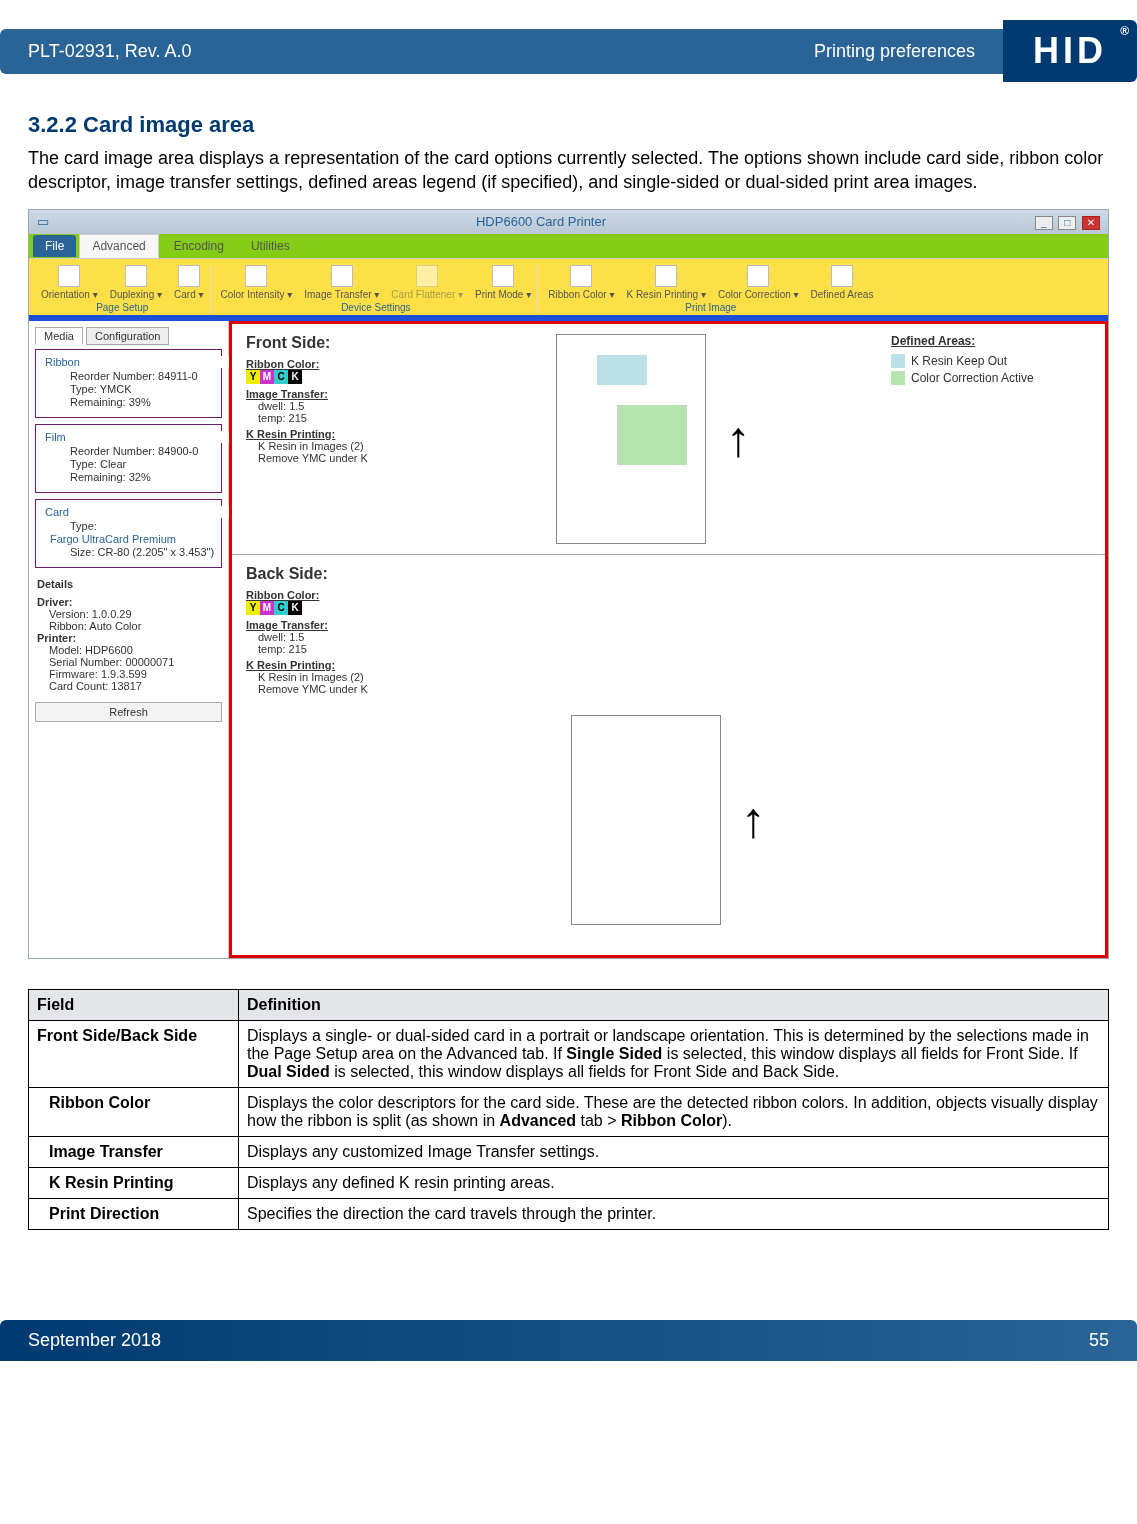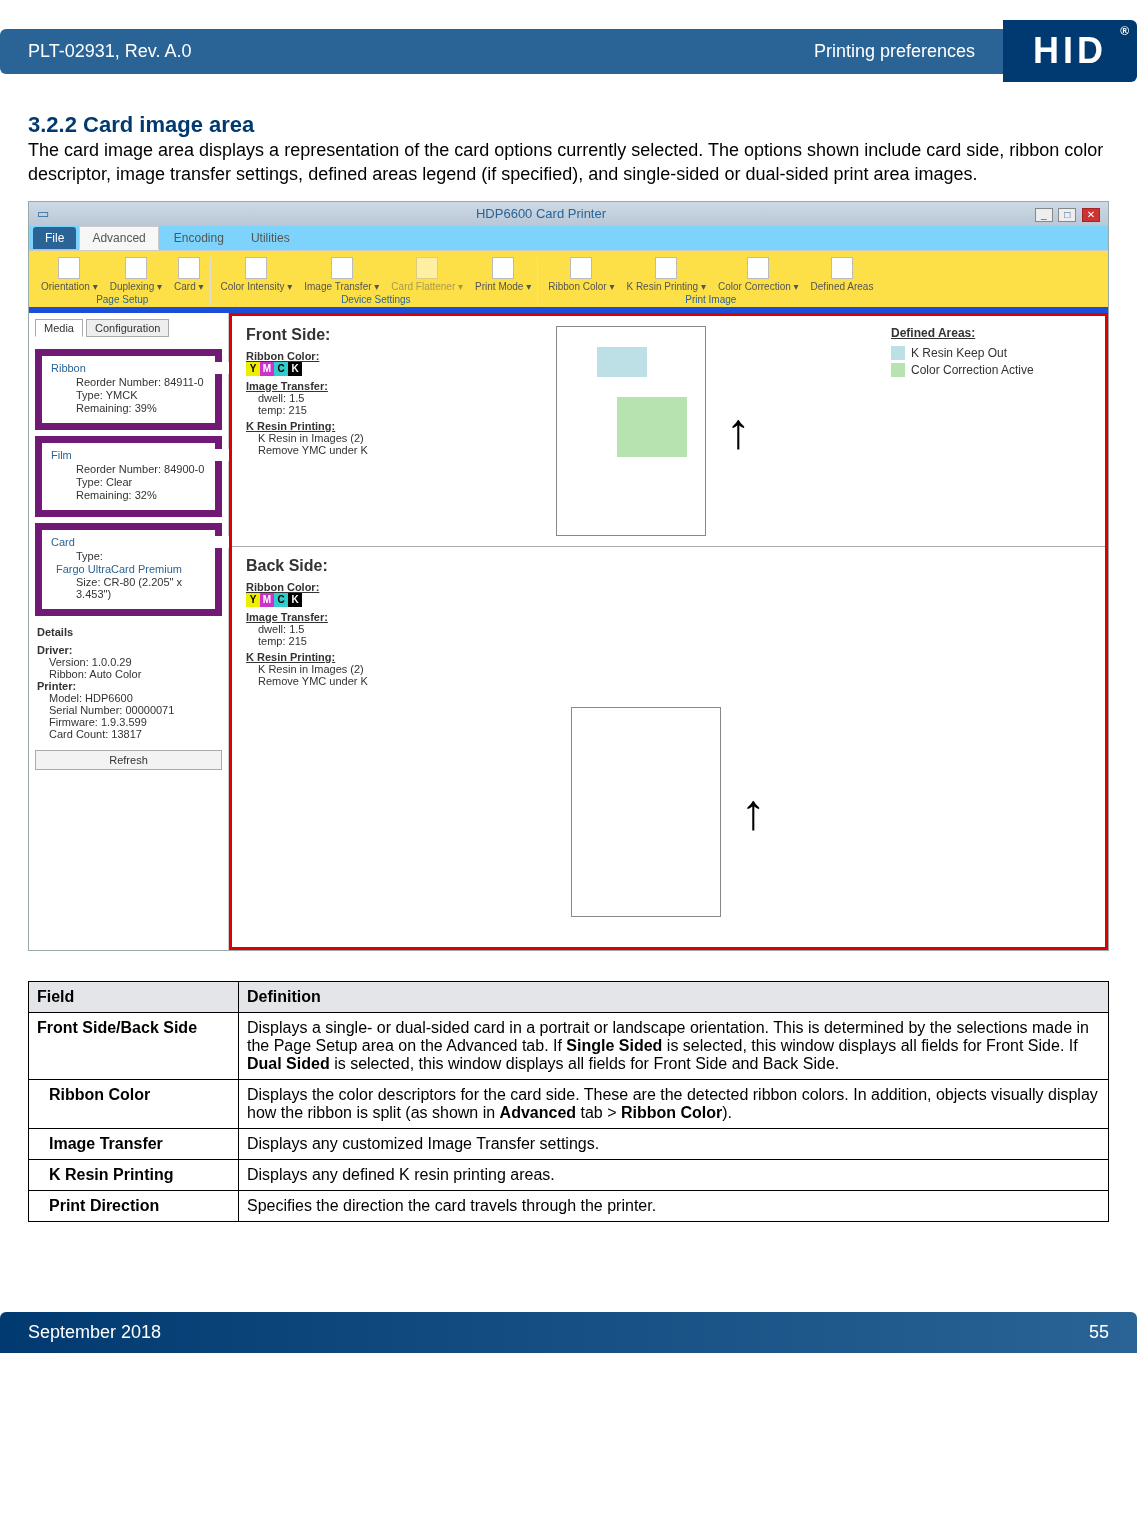--- a/index.html
+++ b/index.html
@@ -3,42 +3,42 @@
 <meta charset="utf-8">
 <style>
   * { box-sizing: border-box; margin: 0; padding: 0; }
   body { font-family: Arial, Helvetica, sans-serif; font-size: 14px; color: #000; background: #fff; width: 1137px; }
   .page { width: 1137px; padding: 0; }
   .header-bar { display: flex; align-items: center; margin: 20px 0 30px 0; }
   .header-left { flex: 1; background: #2a6496; color: #fff; padding: 12px 28px; font-size: 18px; border-radius: 6px 0 0 6px; display:flex; justify-content:space-between; }
   .header-right { background: #003a70; color: #fff; font-weight: bold; font-size: 36px; padding: 10px 30px; border-radius: 0 6px 6px 0; letter-spacing: 4px; position:relative; }
   .header-right::after { content:"®"; font-size:12px; position:absolute; right:4px; top:4px;}
   .content { padding: 0 28px; }
-  h2.section { color: #003a70; font-size: 22px; font-weight: bold; }
+  h2.section { color: #003a70; font-size: 22px; font-weight: bold; margin-bottom: 8px; }
   .intro { font-size: 18px; line-height: 1.35; margin-bottom: 14px; }
   .screenshot { border: 1px solid #9aa; background: #e8ecf0; width: 100%; font-size: 11px; color:#333; }
   .titlebar { background: linear-gradient(#cdd9e6,#b9c7d6); padding: 4px 8px; display:flex; align-items:center; justify-content:space-between; color:#2a6496; font-size:13px; }
   .win-btns span { display:inline-block; width:18px; height:14px; border:1px solid #888; background:#eee; margin-left:2px; text-align:center; font-size:10px; line-height:12px;}
   .win-btns span.close { background:#c33; color:#fff; border-color:#a22;}
-  .ribbon-tabs { background:#7dd3fc; padding:0 4px; border-bottom:1px solid #ccc;}
+  .ribbon-tabs { background:#84cc16; padding:0 4px; border-bottom:1px solid #ccc;}
   .ribbon-tabs span { display:inline-block; padding:4px 12px; font-size:12px; color:#555;}
   .ribbon-tabs .file { background:#2a6496; color:#fff; border-radius:3px 3px 0 0;}
   .ribbon-tabs .active { background:#f7f7f7; border:1px solid #ccc; border-bottom:1px solid #f7f7f7; }
   .toolbar { background:#fde047; padding:6px 6px 2px 6px; display:flex; gap:4px; border-bottom:6px solid #1d4ed8;}
   .tgroup { text-align:center; padding:0 6px; border-right:1px solid #ddd;}
   .tgroup .icons { display:flex; gap:12px; justify-content:center; margin-bottom:2px;}
   .tgroup .icons div { text-align:center; font-size:10px; color:#555; line-height:1.1;}
   .tgroup .icons .ic { width:22px; height:22px; margin:0 auto 2px auto; border:1px solid #bbb; background:#fff;}
   .tgroup .lbl { font-size:10px; color:#2a6496;}
   .body-area { display:flex; background:#fff;}
   .side { width:200px; padding:6px; border-right:1px solid #ccc; font-size:11px;}
-  .side .tabs { margin-bottom:12px;}
+  .side .tabs { margin-bottom:4px;}
   .side .tabs span { display:inline-block; padding:2px 8px; border:1px solid #aaa; background:#eee; font-size:11px;}
   .side .tabs span.act { background:#fff; border-bottom:1px solid #fff;}
-  .fieldset { border:7px solid #701a75; padding:6px 6px 8px 6px; margin-bottom:6px;}
+  .fieldset { border:1px solid #701a75; padding:6px 6px 8px 6px; margin-bottom:6px;}
   .fieldset .legend { color:#2a6496; font-size:11px; margin-top:-12px; background:#fff; display:inline-block; padding:0 3px;}
   .fieldset div { margin:1px 0;padding-left:28px;}
   .details { padding:4px 2px; font-size:11px;}
   .details b { font-weight:bold;}
   .refresh { text-align:center; border:1px solid #aaa; background:#f3f3f3; padding:3px; margin-top:6px;}
   .preview { flex:1; border:3px solid #d00; display:flex; flex-direction:column;}
   .pside { flex:1; border-bottom:1px solid #aaa; padding:10px 14px; display:flex; gap:20px;}
   .pside:last-child { border-bottom:none;flex-direction:column;}
   .pinfo { width:170px; font-size:11px;}
   .pinfo .ttl { font-weight:bold; font-size:16px; margin-bottom:6px;}

